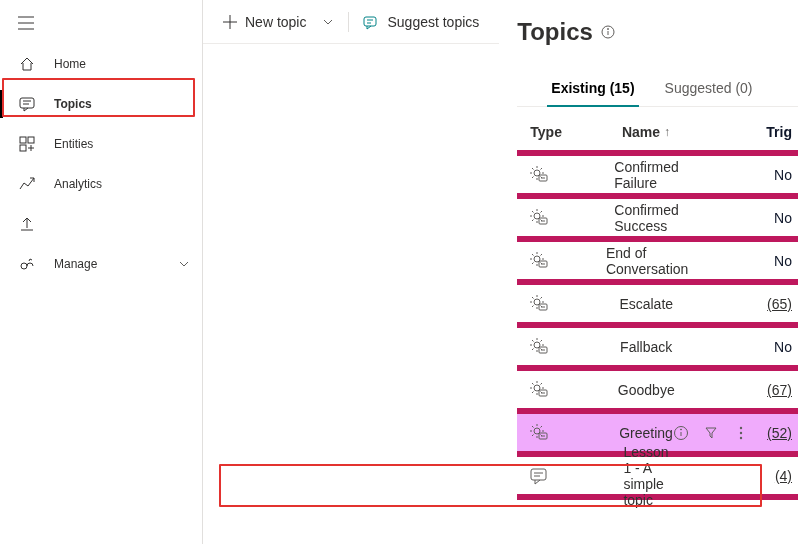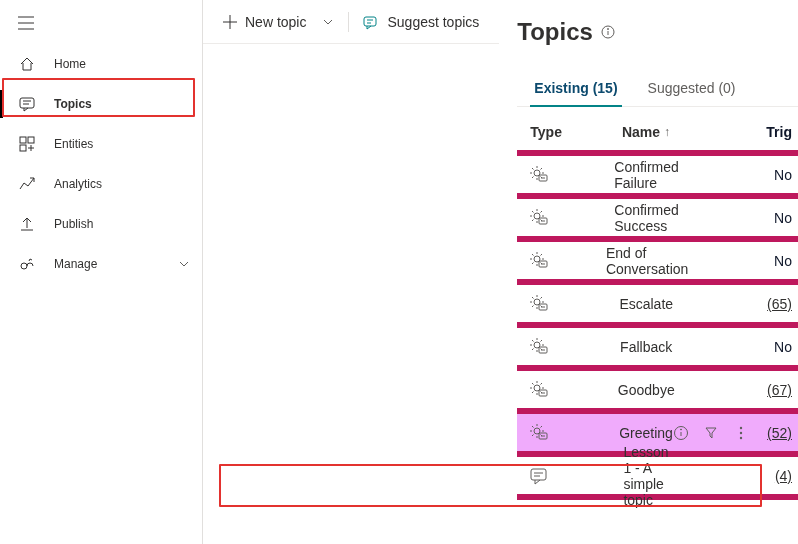--- a/index.html
+++ b/index.html
@@ -113,21 +113,22 @@
   }
   .tab {
     padding: 10px 4px;
     cursor: pointer;
     color: #605e5c;
     font-size: 14px;
     position: relative;
   }
   .tab.active {
     font-weight: 600;
-    color: #0c4a6e;
+    color: #000000;
+    margin-left: 17px;
   }
   .tab.active::after {
     content:"";
     position:absolute;
     left:0; right:0; bottom:-1px;
     height:2px;
     background:#038387;
   }
 
   
@@ -248,21 +249,20 @@
           <span class="label">Analytics</span>
         </div>
         <div class="nav-item">
           <span class="icon">
             <svg width="16" height="16" viewBox="0 0 16 16" fill="none" stroke="#323130" stroke-width="1">
               <line x1="8" y1="12" x2="8" y2="2"></line>
               <polyline points="4,6 8,2 12,6"></polyline>
               <line x1="2" y1="14" x2="14" y2="14"></line>
             </svg>
           </span>
-          <span class="label">Publish</span>
         </div>
         <div class="nav-item">
           <span class="icon">
             <svg width="16" height="16" viewBox="0 0 16 16" fill="none" stroke="#323130" stroke-width="1">
               <circle cx="5" cy="10" r="3"></circle>
               <path d="M8 10 a3 3 0 0 1 6 0"></path>
               <path d="M10 5 L11 3 L13 4"></path>
             </svg>
           </span>
           <span class="label">Manage</span>

